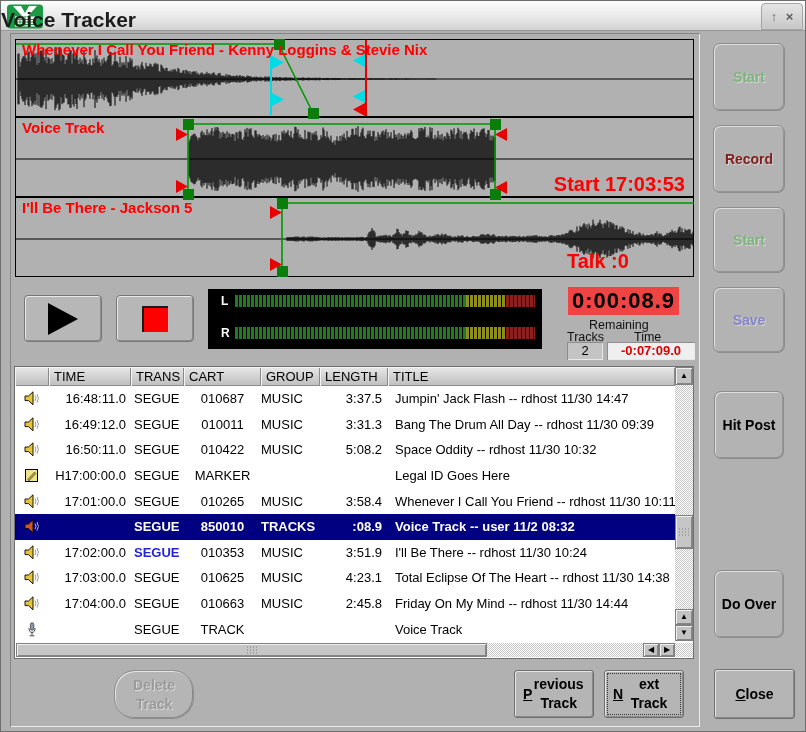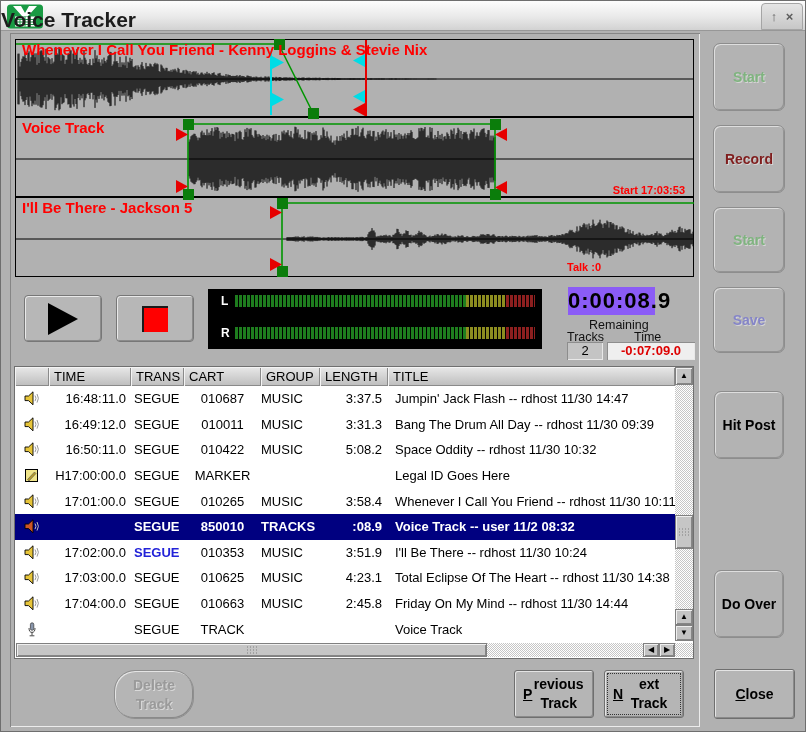--- a/index.html
+++ b/index.html
@@ -18,38 +18,38 @@
   .wmbox{position:absolute;right:2px;top:2px;width:42px;height:27px;background:linear-gradient(#e5e5e5,#c7c7c7);
     border:1px solid #a5a5a5;border-radius:4px 4px 0 0;display:flex;align-items:center;justify-content:space-evenly;}
   .wmbox span{color:#5c5c5c;font-size:13px;font-weight:bold;line-height:1;cursor:default;}
   
   .panel{position:absolute;left:9px;top:32px;width:690px;height:694px;
     box-shadow:inset 1px 1px 0 #858585, inset -1px -1px 0 #ececec;}
   
   .track{position:absolute;left:14px;width:679px;background:#b1b1b1;border:1px solid #000;}
   .track svg{position:absolute;left:0;top:0;}
   .tklabel{position:absolute;left:6px;top:1px;color:#f00;font-weight:bold;font-size:15px;white-space:nowrap;z-index:3;}
-  .tkannot{position:absolute;color:#f00;font-weight:bold;font-size:11px;white-space:nowrap;z-index:3;}
+  .tkannot{position:absolute;color:#f00;font-weight:bold;font-size:20px;white-space:nowrap;z-index:3;}
   .ovl{position:absolute;left:14px;top:38px;width:679px;height:238px;z-index:2;pointer-events:none;}
   
   .tbtn{position:absolute;width:78px;height:47px;background:#b7b7b7;border:1px solid #777;
     border-radius:4px;box-shadow:inset 1px 1px 0 #e9e9e9, inset -1px -1px 0 #8b8b8b;
     display:flex;align-items:center;justify-content:center;}
   .play-tri{width:0;height:0;border-left:30px solid #000;border-top:16px solid transparent;border-bottom:16px solid transparent;}
   .stop-sq{width:26px;height:26px;background:#f00;border-top:2px solid #1a1a1a;border-left:2px solid #1a1a1a;}
   .meter{position:absolute;left:207px;top:288px;width:334px;height:60px;background:#000;}
   .mlabel{position:absolute;color:#fff;font-weight:bold;font-size:12px;}
   .mbar{position:absolute;left:27px;width:300px;height:12px;display:flex;}
   .mseg{height:100%;}
   .mg{width:231px;background:repeating-linear-gradient(90deg,#1e7d1e 0 3px,#000 3px 4px);}
   .my{width:40px;background:repeating-linear-gradient(90deg,#8d8d20 0 3px,#000 3px 4px);}
   .mr{width:29px;background:repeating-linear-gradient(90deg,#8d1f1f 0 3px,#000 3px 4px);}
   .mscale{position:absolute;left:0;top:305px;width:334px;height:16px;}
   .mscale span{position:absolute;transform:translateX(-50%);color:#fff;font-weight:bold;font-size:13px;}
-  .elapsed{position:absolute;left:567px;top:286px;width:87px;height:28px;background:#8b5cf6;
+  .elapsed{position:absolute;left:567px;top:286px;width:111px;height:28px;background:#ef4444;
     color:#000;font-weight:bold;font-size:22px;text-align:center;line-height:28px;letter-spacing:1px;}
   .remlbl{position:absolute;font-size:12.5px;color:#111;}
   .valbox{position:absolute;height:18px;font-size:13px;text-align:center;line-height:18px;
     box-shadow:inset 1px 1px 0 #8d8d8d, inset -1px -1px 0 #e8e8e8;}
   
   .logframe{position:absolute;left:13px;top:365px;width:680px;height:293px;background:#fff;
     border:1px solid #6f6f6f;}
   .loghead{position:absolute;left:0;top:0;width:660px;height:19px;display:flex;}
   .hcell{height:19px;background:linear-gradient(#e8e8e8,#bdbdbd);
     box-shadow:inset 1px 1px 0 #f4f4f4, inset -1px -1px 0 #8a8a8a;

